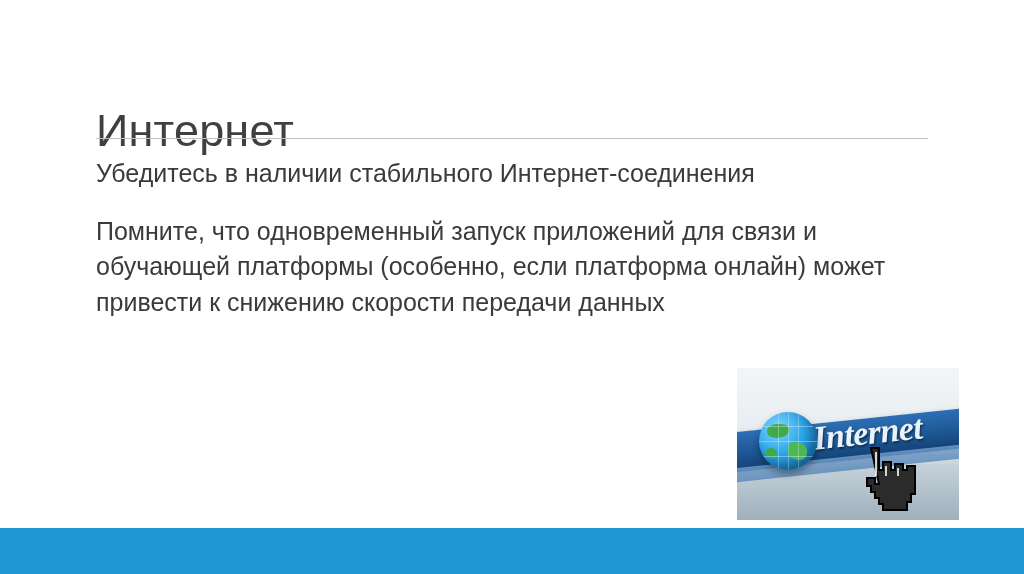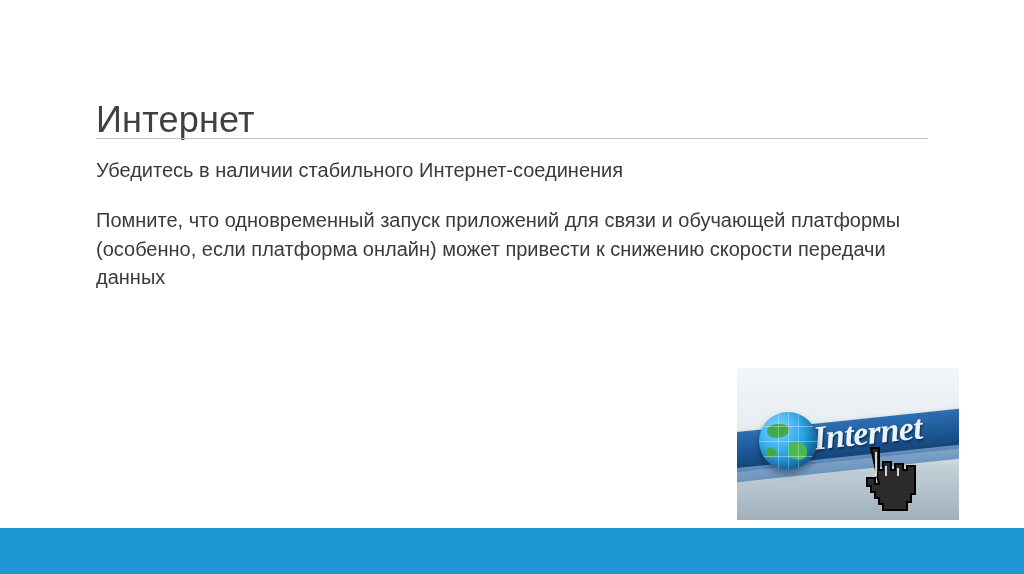--- a/index.html
+++ b/index.html
@@ -15,42 +15,42 @@
     position: relative;
     width: 1024px;
     height: 574px;
     background: #ffffff;
     overflow: hidden;
   }
   .slide-title {
     position: absolute;
     left: 96px;
     top: 76px;
-    font-size: 36px;
+    font-size: 45px;
     font-weight: 400;
     color: #404040;
     letter-spacing: 0.2px;
     line-height: 1.1;
   }
   .title-rule {
     position: absolute;
     left: 96px;
     top: 138px;
     width: 832px;
     height: 1px;
     background: #bfbfbf;
   }
   .body-block {
     position: absolute;
     left: 96px;
     top: 156px;
     width: 836px;
   }
   .para {
-    font-size: 20px;
+    font-size: 25px;
     color: #3a3a3a;
     line-height: 1.42;
     margin: 0 0 22px 0;
     font-weight: 400;
   }
   .para:last-child { margin-bottom: 8px; }
 
   .bottom-bar {
     position: absolute;
     left: 0;

